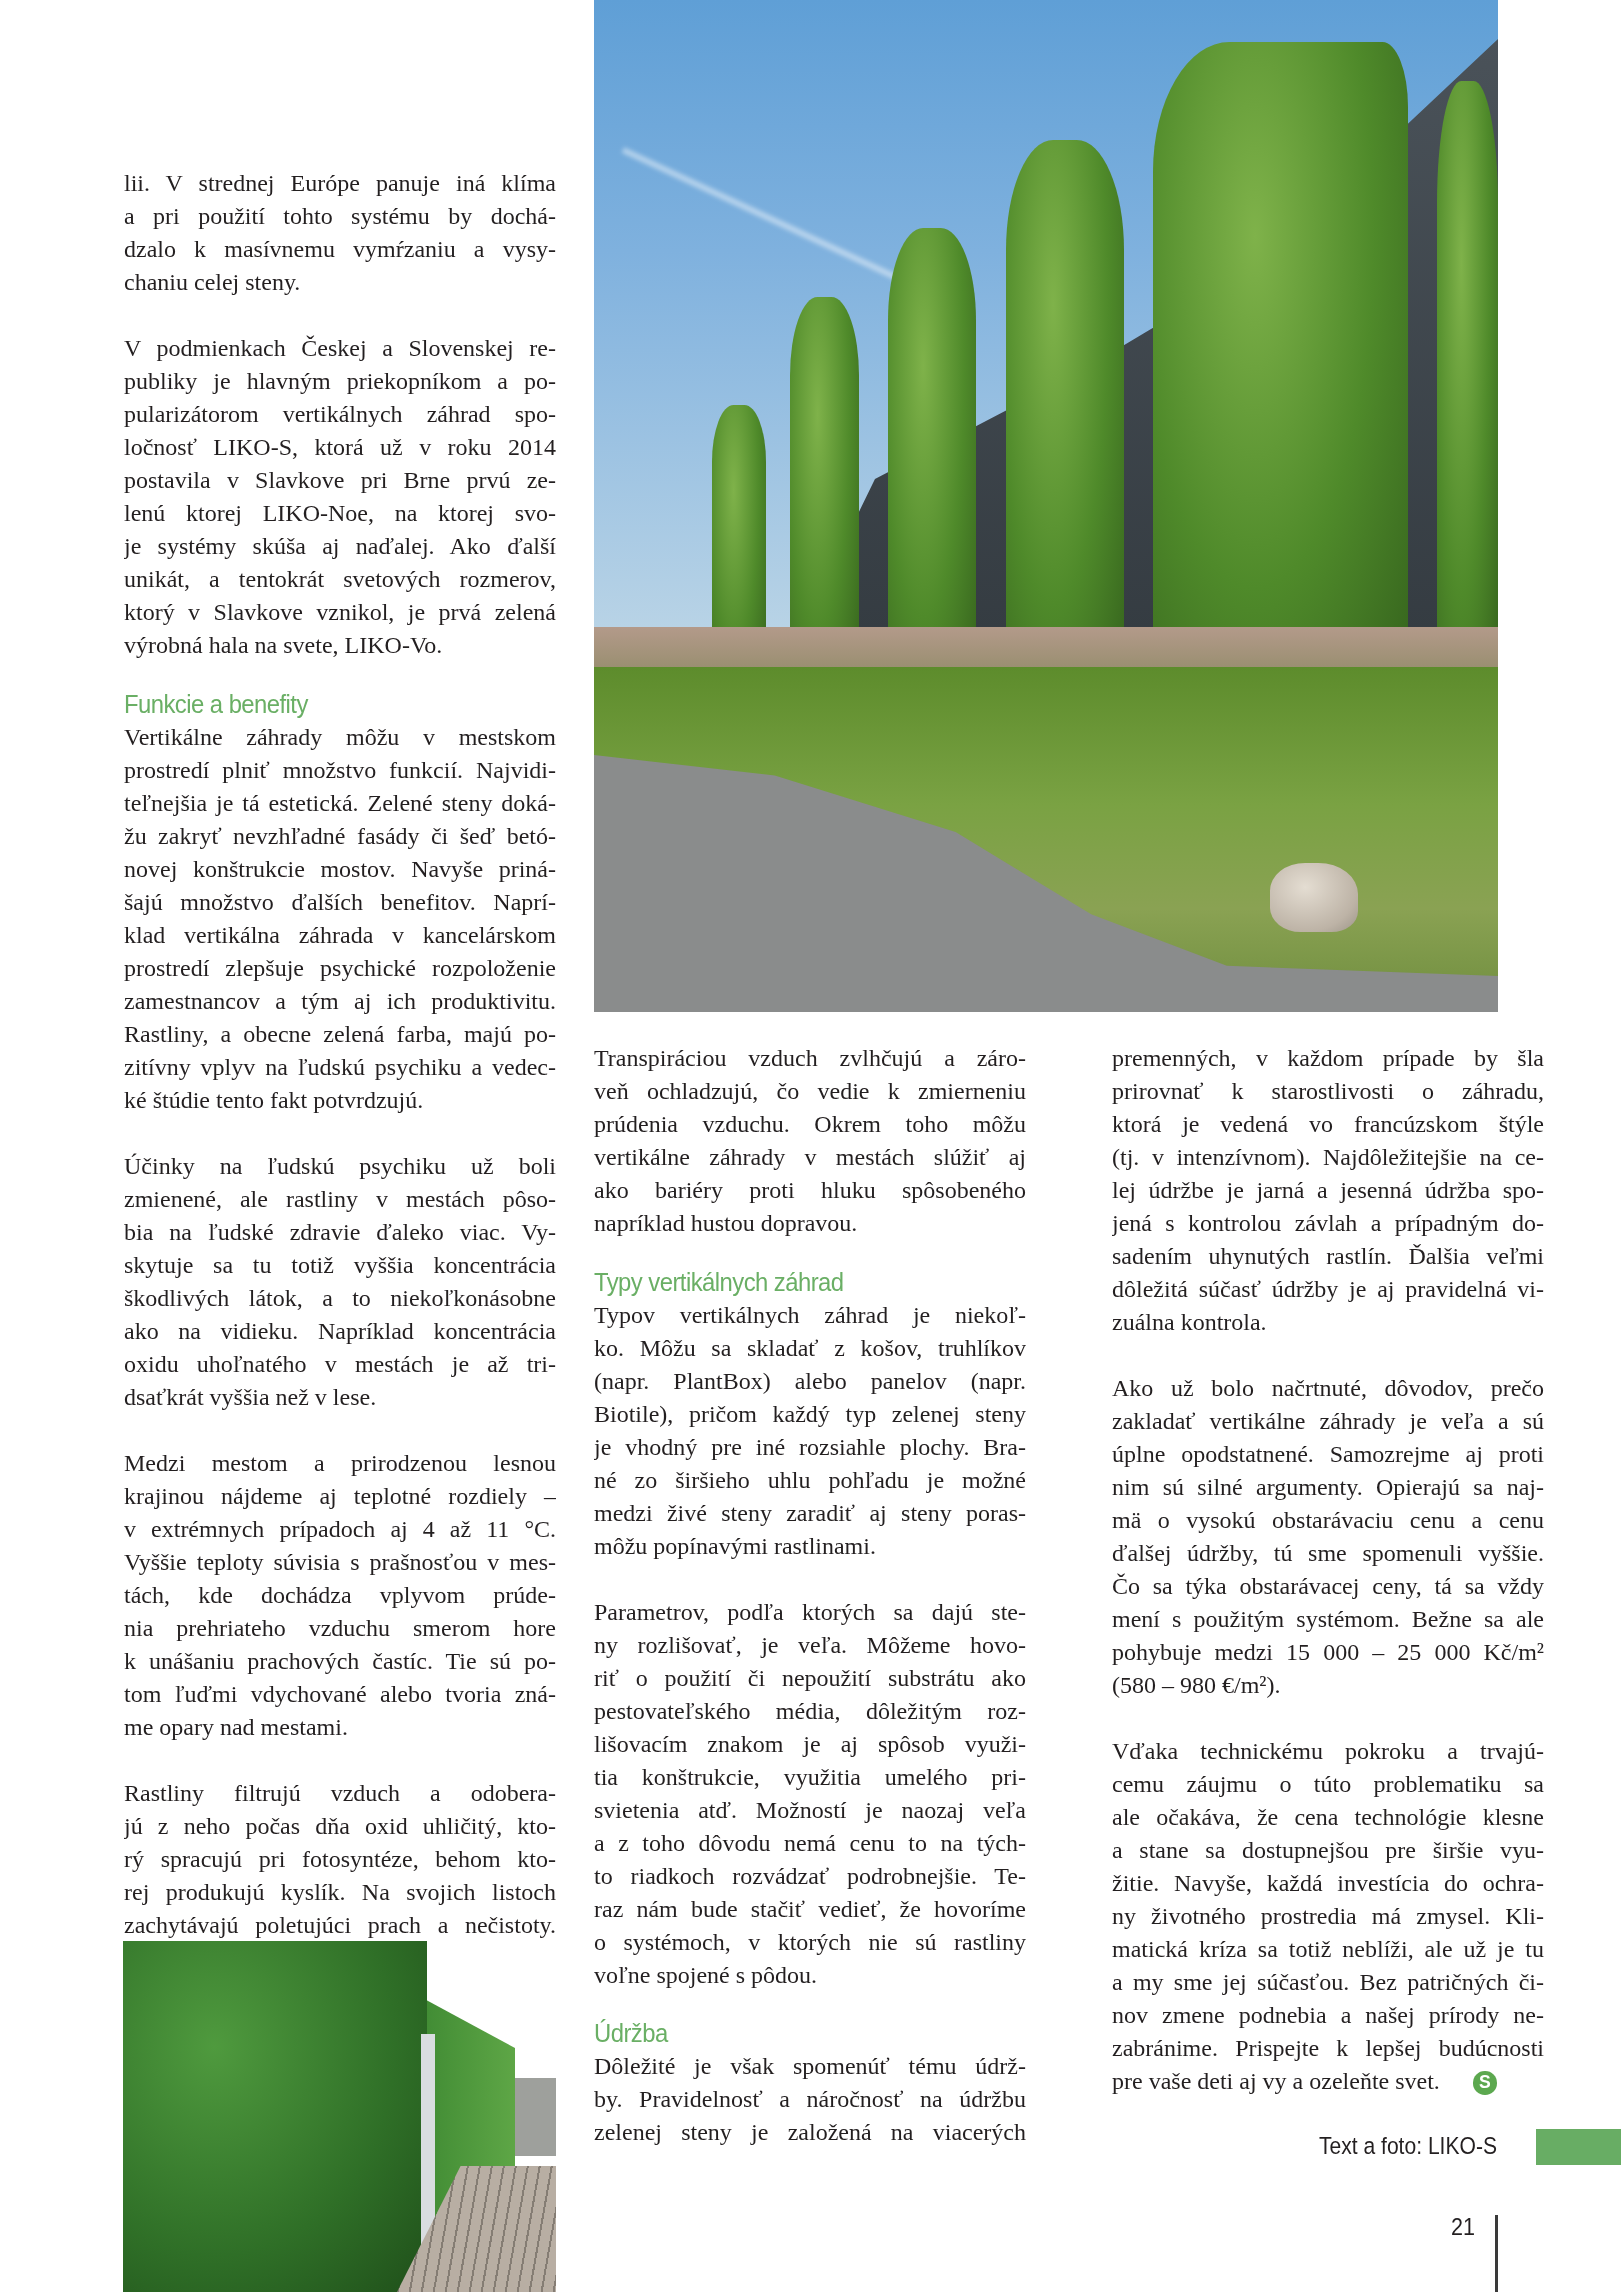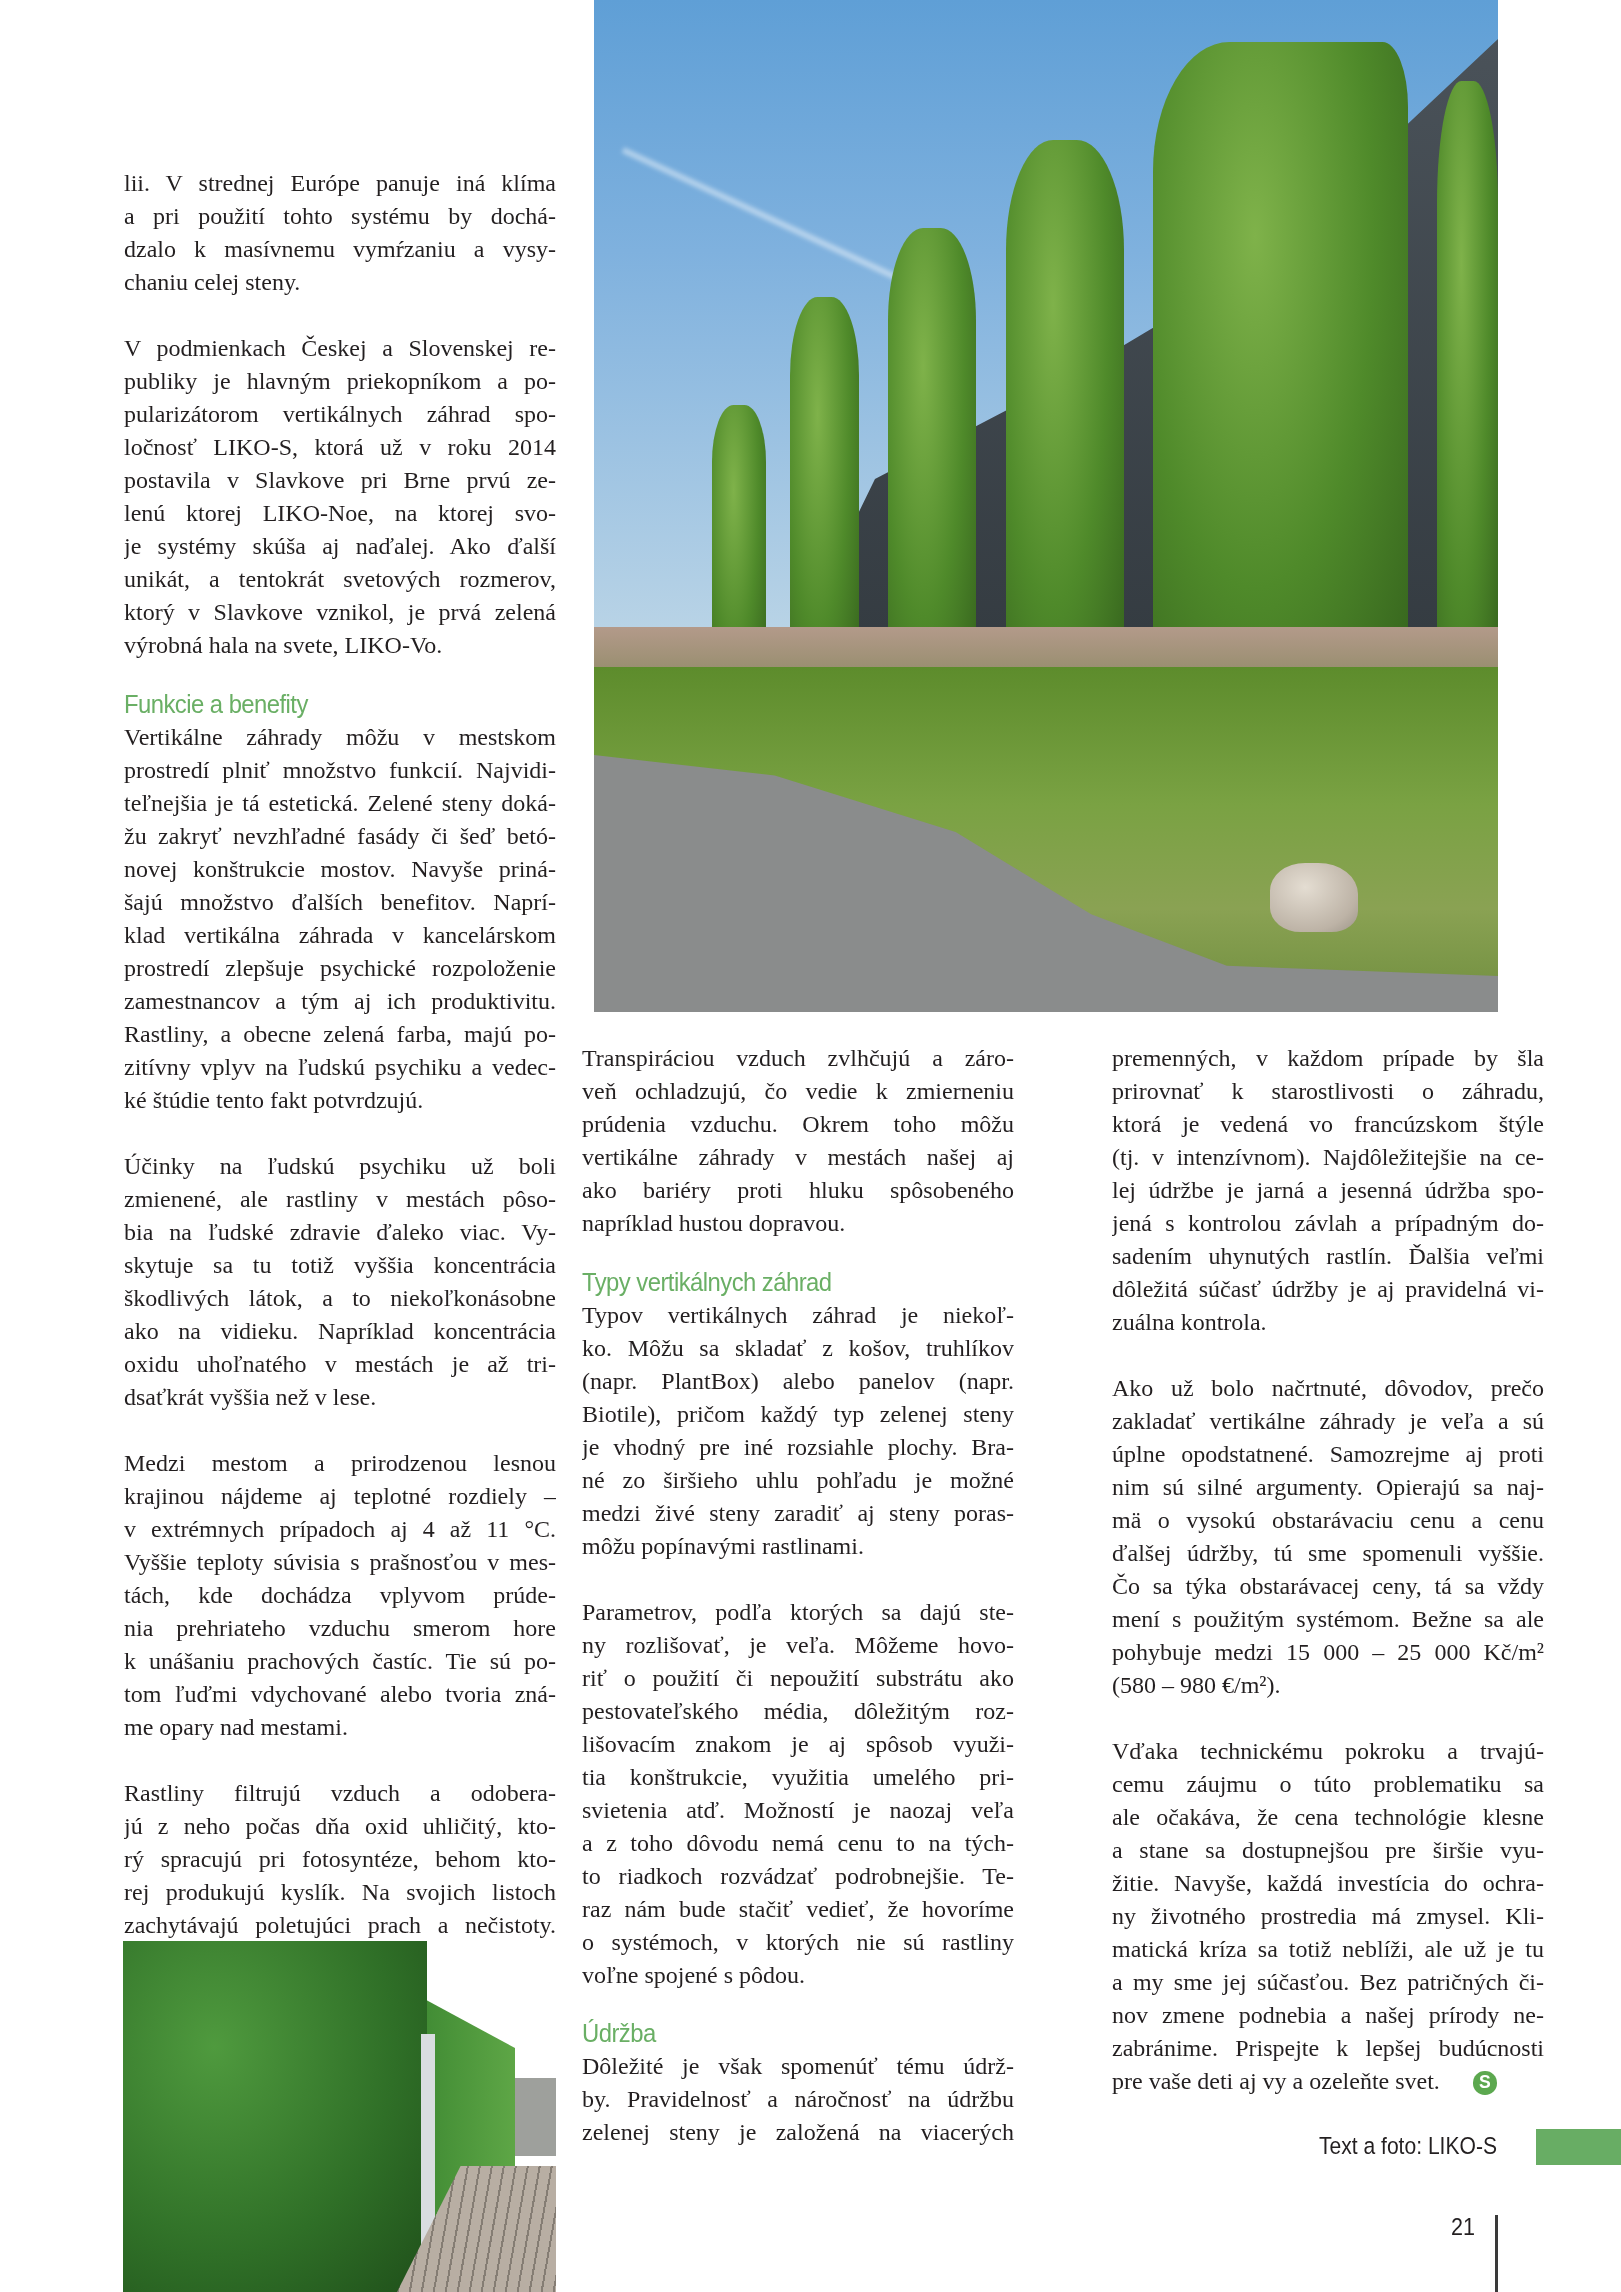--- a/index.html
+++ b/index.html
@@ -4,21 +4,21 @@
 <style>
   html, body { margin:0; padding:0; background:#ffffff; }
   body { width:1621px; height:2293px; position:relative; overflow:hidden; }
   .col { position:absolute; width:432px; font-family:"Liberation Serif", "DejaVu Serif", serif; font-size:24px; line-height:33px; color:#231f20; }
   .col p { margin:0; text-align:justify; hyphens:manual; }
   .col p.gap { margin-top:33px; }
   .line { display:block; text-align:justify; text-align-last:justify; white-space:nowrap; overflow:hidden; }
   .line.last { text-align-last:left;font-family:Liberation Serif, serif; }
   .h { font-family:"Liberation Sans", "DejaVu Sans", sans-serif; color:#6aaf65; font-size:26.5px; line-height:33px; letter-spacing:-0.6px; transform:scaleX(0.9); transform-origin:left; white-space:nowrap; margin-top:25.5px; display:block; }
   #col-left { left:124px; top:135px;margin-top:32px; }
-  #col-mid { left:582px; top:1042px; }
+  #col-mid { left:594px; top:1042px; }
   #col-right { left:1112px; top:1042px; }
 
   
   .photo { position:absolute; overflow:hidden; }
   #photo-top { left:594px; top:0; width:904px; height:1012px;
     background: linear-gradient(180deg, #6ea6d8 0%, #86b6df 35%, #a9cbe6 55%, #c7d9e0 62%, transparent 62%); }
   #photo-top .sky { position:absolute; left:0; top:0; width:100%; height:627px; background:linear-gradient(180deg,#5f9fd6 0%,#7fb1de 40%,#b8d3e6 100%); }
   #photo-top .contrail { position:absolute; left:29px; top:147px; width:353px; height:5.9px; background:rgba(255,255,255,0.45); transform:rotate(25deg); transform-origin:left; filter:blur(2px); }
   #photo-top .building { position:absolute; left:196px; top:39px; width:708px; height:647px;
     background:linear-gradient(180deg,#4a5259 0%,#333a40 100%); clip-path: polygon(0 95%, 12% 68%, 40% 52%, 66% 35%, 100% 0, 100% 100%, 0 100%); }
@@ -131,21 +131,21 @@
   <div class="wall"></div>
   <div class="post"></div>
   <div class="deck"></div>
 </div>
 
 <div id="col-mid" class="col">
   <p>
     <span class="line">Transpiráciou vzduch zvlhčujú a záro-</span>
     <span class="line">veň ochladzujú, čo vedie k zmierneniu</span>
     <span class="line">prúdenia vzduchu. Okrem toho môžu</span>
-    <span class="line">vertikálne záhrady v mestách našej aj</span>
+    <span class="line">vertikálne záhrady v mestách slúžiť aj</span>
     <span class="line">ako bariéry proti hluku spôsobeného</span>
     <span class="line last">napríklad hustou dopravou.</span>
   </p>
   <span class="h">Typy vertikálnych záhrad</span>
   <p>
     <span class="line">Typov vertikálnych záhrad je niekoľ-</span>
     <span class="line">ko. Môžu sa skladať z košov, truhlíkov</span>
     <span class="line">(napr. PlantBox) alebo panelov (napr.</span>
     <span class="line">Biotile), pričom každý typ zelenej steny</span>
     <span class="line">je vhodný pre iné rozsiahle plochy. Bra-</span>

